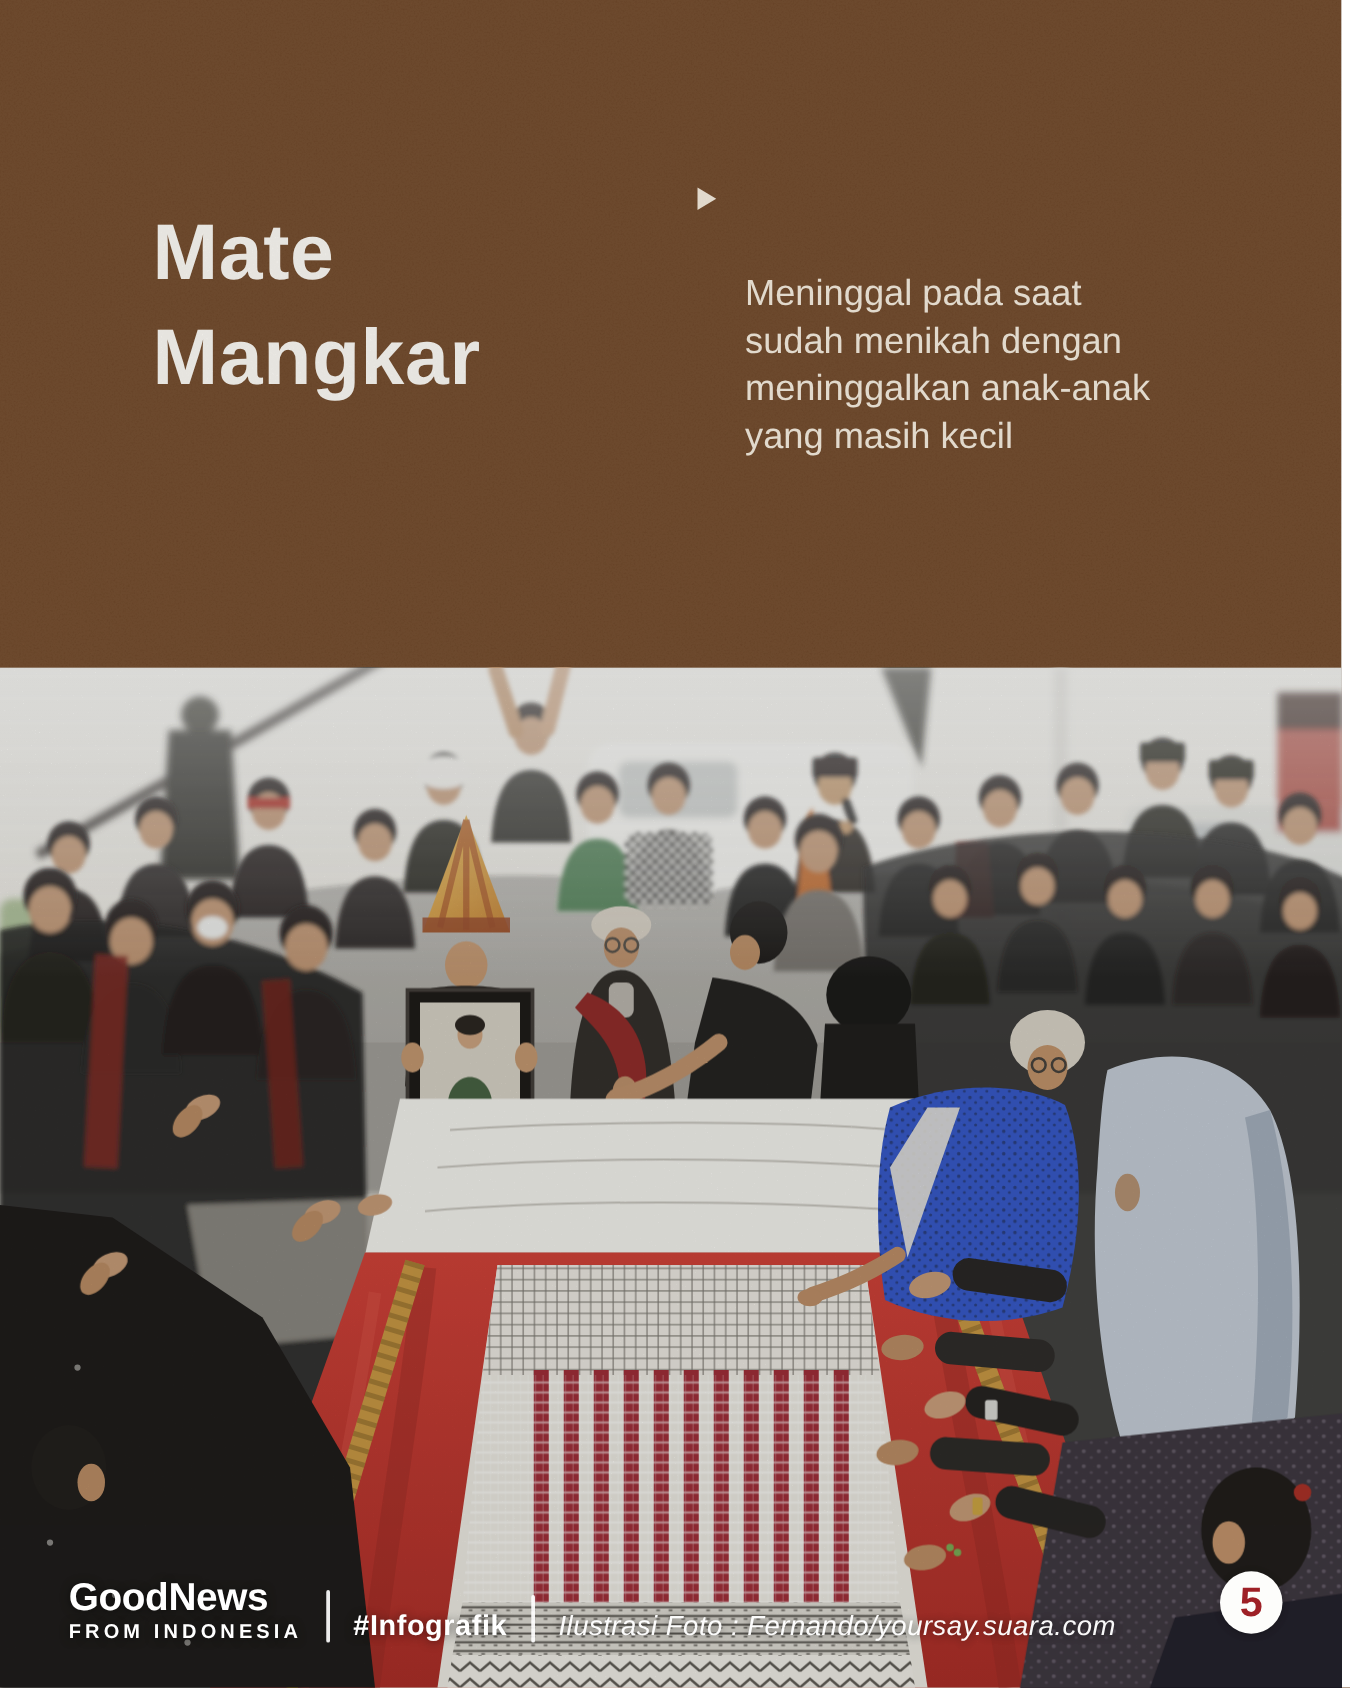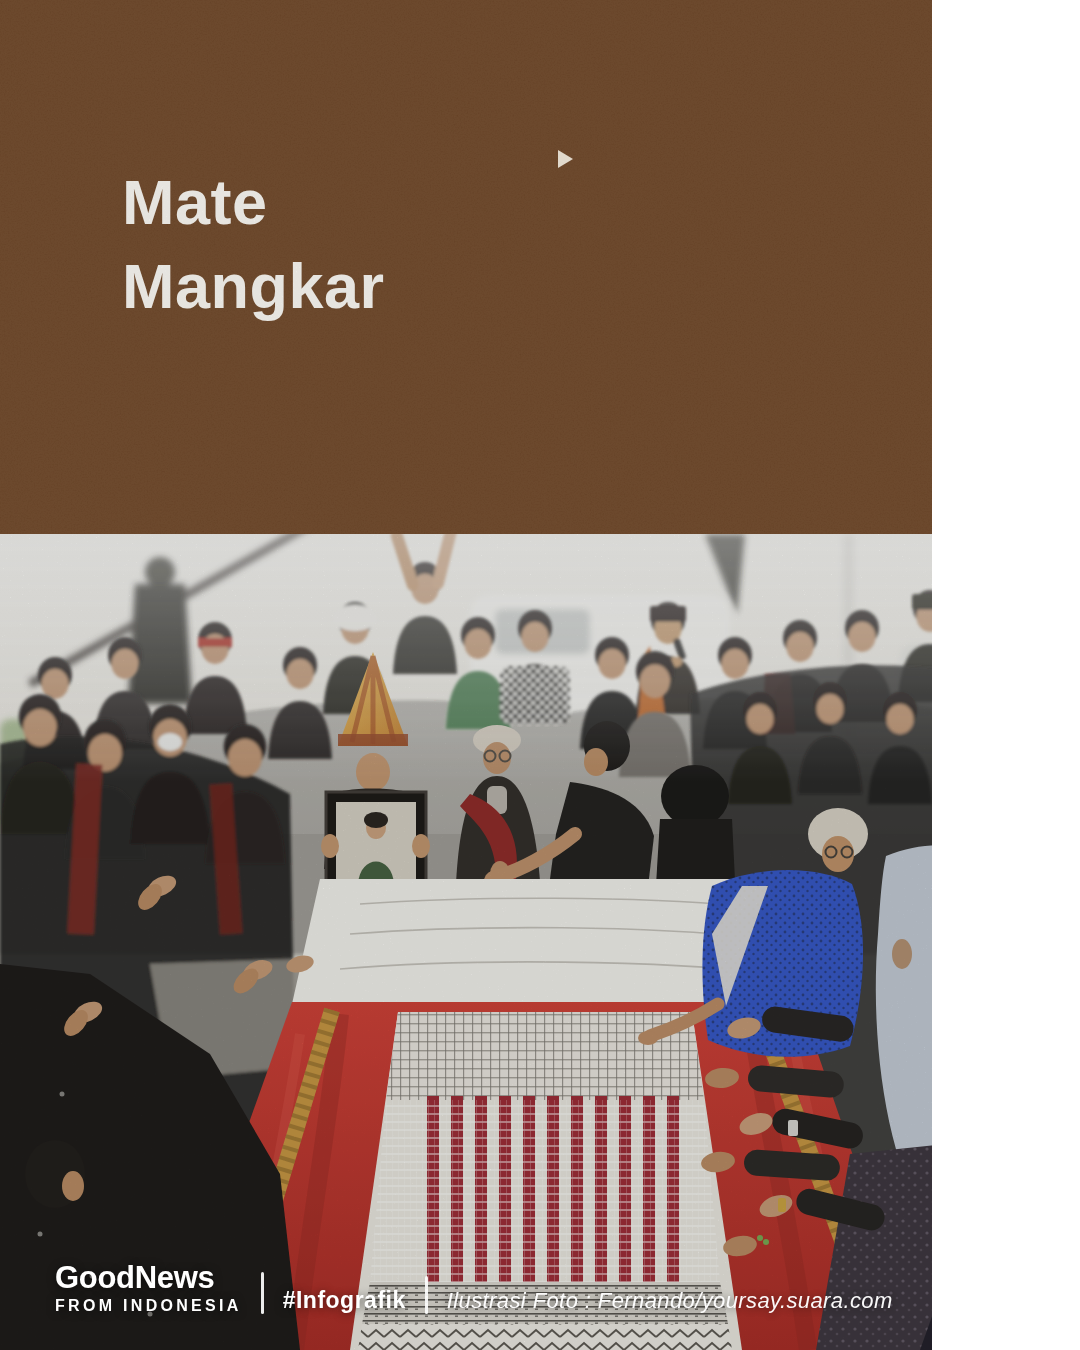--- a/index.html
+++ b/index.html
@@ -1,18 +1,18 @@
 <!DOCTYPE html>
 <html style="--background: #6d4527; --title_white: #fcfbf7; --text_cream: #f6eee1; --badge_red: #9e2026; --drape_red: #c3332c; --ulos_gold: #c79a3e;"><head>
 <meta charset="utf-8">
 <style>
   html,body{margin:0;padding:0;}
   .page{
     position:relative;
-    width:932px;height:1350px;
+    width:1073px;height:1350px;
     background:var(--background,#6d4527);
     overflow:hidden;
     font-family:"Liberation Sans",sans-serif;
   }
   
   .title{
     position:absolute;left:122px;top:118px;width:360px;
     font-size:63px;font-weight:bold;line-height:84px;
     color:var(--title_white,#fcfbf7);
     white-space:pre-line;letter-spacing:.5px;
@@ -61,20 +61,24 @@
 <body>
 
 <div class="page">
 
   <h1 class="title">Mate
 Mangkar</h1>
 
   <ul class="bullets">
     <li class="bullet">
       <span class="tri"></span>
+      <span>Meninggal pada saat
+sudah menikah dengan
+meninggalkan anak-anak
+yang masih kecil</span>
     </li>
   </ul>
 
   <figure class="photo">
   <svg width="1080" height="816" viewBox="0 0 1080 816">
     <defs>
       <linearGradient id="sky" x1="0" y1="0" x2="0" y2="1">
         <stop offset="0" stop-color="#f4f4f0"></stop>
             <stop offset=".55" stop-color="#eceae4"></stop>
             <stop offset="1" stop-color="#d9d6cf"></stop>

